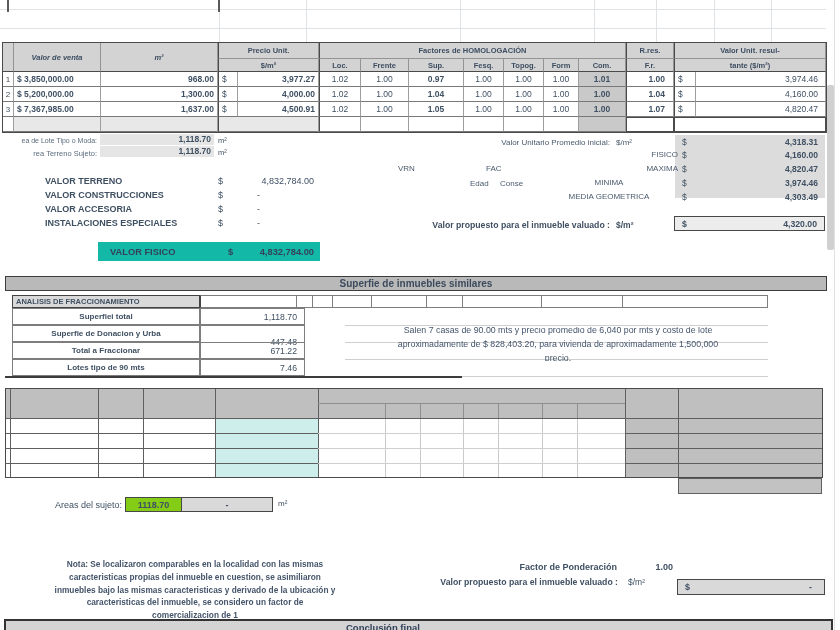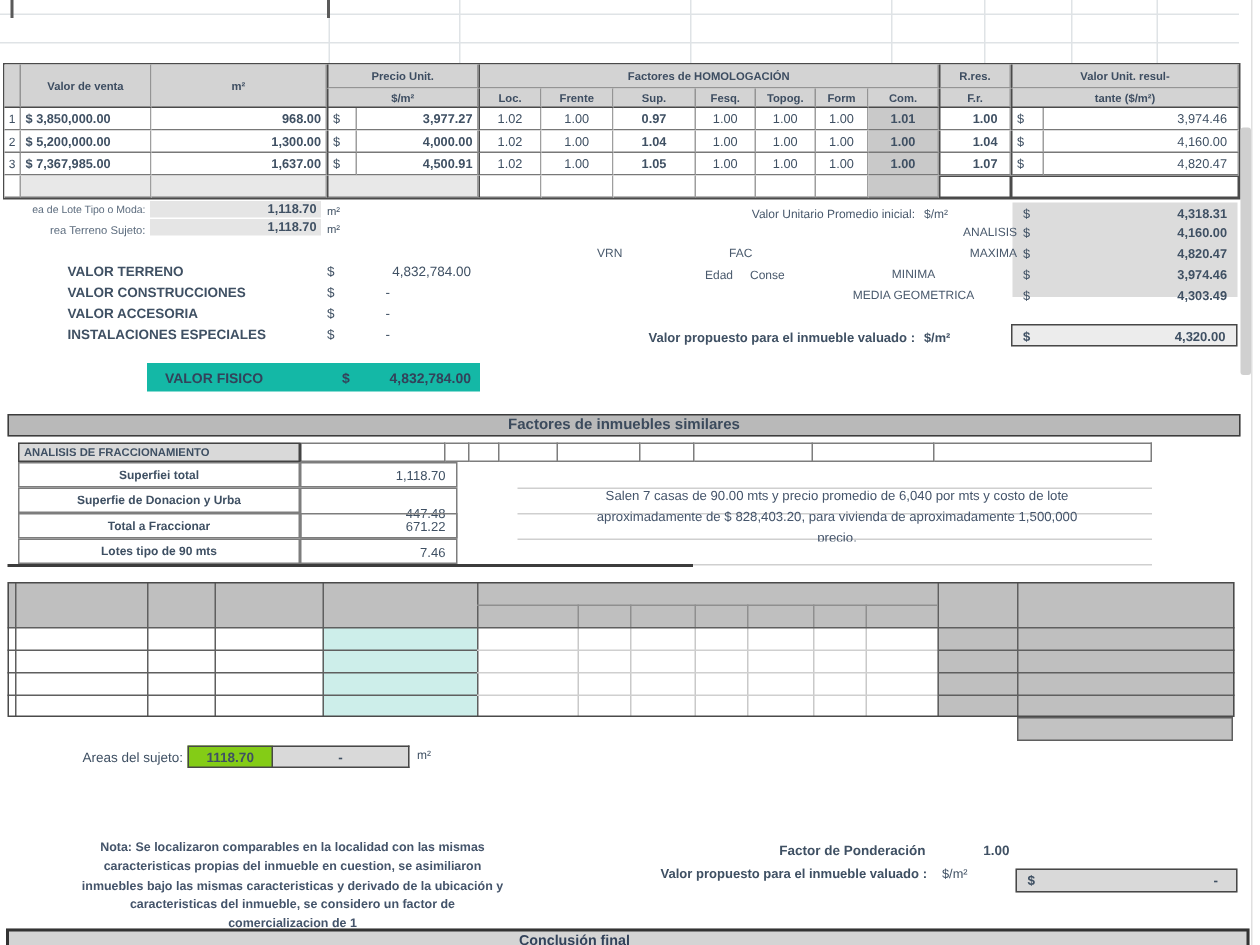--- a/index.html
+++ b/index.html
@@ -11,21 +11,21 @@
   
   #cmp{position:absolute;left:2px;top:42px;display:grid;
        grid-template-columns:11px 87px 117px 20px 81px 42px 48px 55px 40px 40px 35px 47px 48px 22px 130px;
        grid-template-rows:16px 13px 15px 15px 15px 15px;
        border:1.5px solid #4a4a4a;font-size:8.5px;}
   #cmp>div{box-sizing:border-box;display:flex;align-items:center;overflow:hidden;white-space:nowrap;}
   .hc{background:#d3d3d3;border-right:1px solid #949494;border-bottom:1px solid #949494;
       font-weight:700;font-size:7.5px;justify-content:center;color:#3d4d61;}
   .hbd{border-bottom:1.5px solid #4a4a4a !important;}
   .dc{border-right:1px solid #9e9e9e;border-bottom:1px solid #787878;background:#fff;padding:0 3px;}
-  .rs2{grid-row:span 2;}
+  .rs2{grid-row:span 2;font-style:italic;}
   .cs2{grid-column:span 2;}
   .cs7{grid-column:span 7;}
   .bl{border-left:1.5px solid #4a4a4a;}
   .comb{background:#c9c9c9 !important;}
   .gshade{background:#e8e8e8 !important;}
   .obox{border:1.5px solid #4a4a4a !important;}
   .jc{justify-content:center;}
   .je{justify-content:flex-end;}
   
   .cell{position:absolute;box-sizing:border-box;border:1px solid #7d7d7d;display:flex;align-items:center;overflow:hidden;white-space:nowrap;}
@@ -148,21 +148,21 @@
   <div class="ab" style="left:0px;top:149px;width:97px;font-size:7.5px;color:#5c6c7e;text-align:right;">rea Terreno Sujeto:</div>
   <div class="ab" style="left:100px;top:146px;width:114px;height:11px;background:#e5e5e5;font-size:8.5px;font-weight:700;text-align:right;padding-right:3px;box-sizing:border-box;line-height:11px;">1,118.70</div>
   <div class="ab" style="left:218px;top:148px;font-size:7.5px;">m²</div>
 
   <div class="ab" style="left:675px;top:135px;width:150px;height:63px;background:#dcdcdc;"></div>
   <div class="ab statlbl" style="left:420px;top:138px;width:190px;text-align:right;">Valor Unitario Promedio inicial:</div>
   <div class="ab statlbl" style="left:616px;top:138px;">$/m²</div>
   <div class="ab" style="left:682px;top:137px;font-size:8.5px;">$</div>
   <div class="ab val" style="left:700px;top:137px;width:118px;text-align:right;">4,318.31</div>
 
-  <div class="ab statlbl" style="left:540px;top:150px;width:138px;text-align:right;">ANALISIS</div>
+  <div class="ab statlbl" style="left:540px;top:150px;width:138px;text-align:right;">FISICO</div>
   <div class="ab" style="left:682px;top:150px;font-size:8.5px;">$</div>
   <div class="ab" style="left:700px;top:150px;width:118px;text-align:right;font-size:8.5px;font-weight:600;">4,160.00</div>
 
   <div class="ab statlbl" style="left:540px;top:164px;width:138px;text-align:right;">MAXIMA</div>
   <div class="ab" style="left:682px;top:164px;font-size:8.5px;">$</div>
   <div class="ab" style="left:700px;top:164px;width:118px;text-align:right;font-size:8.5px;font-weight:600;">4,820.47</div>
 
   <div class="ab statlbl" style="left:540px;top:178px;width:138px;text-align:center;">MINIMA</div>
   <div class="ab" style="left:682px;top:178px;font-size:8.5px;">$</div>
   <div class="ab" style="left:700px;top:178px;width:118px;text-align:right;font-size:8.5px;font-weight:600;">3,974.46</div>
@@ -198,21 +198,21 @@
     <span style="padding-left:7px;">$</span>
     <span style="flex:1;text-align:right;padding-right:7px;">4,320.00</span>
   </div>
 
   <div class="ab" style="left:98px;top:242px;width:222px;height:19px;background:#14b8a6;display:flex;align-items:center;color:#33425a;">
     <span class="b" style="padding-left:12px;font-size:9.3px;">VALOR FISICO</span>
     <span class="b" style="position:absolute;left:130px;font-size:9.3px;">$</span>
     <span class="b" style="position:absolute;right:6px;font-size:9.3px;">4,832,784.00</span>
   </div>
 
-  <div class="banner" style="left:5px;top:276px;width:822px;height:15px;">Factores de inmuebles similares</div>
+  <div class="banner" style="left:5px;top:276px;width:822px;height:15px;">Superfie de inmuebles similares</div>
 
   <div class="cell dark" style="left:12px;top:295px;width:188px;height:13px;background:#d9d9d9;font-size:7.5px;font-weight:700;padding-left:3px;">ANALISIS DE FRACCIONAMIENTO</div>
   <div class="ab" style="left:200px;top:295px;height:13px;display:flex;">
     <div style="width:97px;border:1px solid #7d7d7d;border-left:1.5px solid #434343;box-sizing:border-box;"></div>
     <div style="width:16px;border:1px solid #7d7d7d;border-left:none;box-sizing:border-box;"></div>
     <div style="width:20px;border:1px solid #7d7d7d;border-left:none;box-sizing:border-box;"></div>
     <div style="width:39px;border:1px solid #7d7d7d;border-left:none;box-sizing:border-box;"></div>
     <div style="width:55px;border:1px solid #7d7d7d;border-left:none;box-sizing:border-box;"></div>
     <div style="width:36px;border:1px solid #7d7d7d;border-left:none;box-sizing:border-box;"></div>
     <div style="width:79px;border:1px solid #7d7d7d;border-left:none;box-sizing:border-box;"></div>

